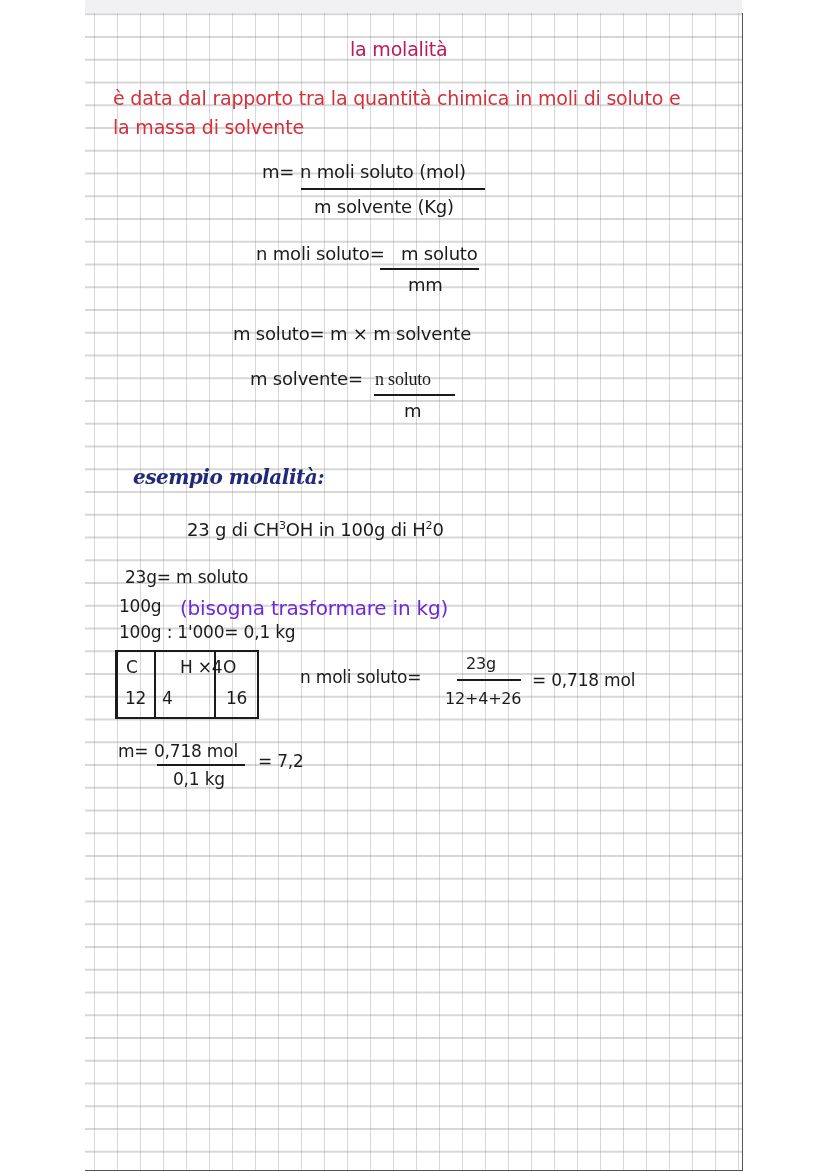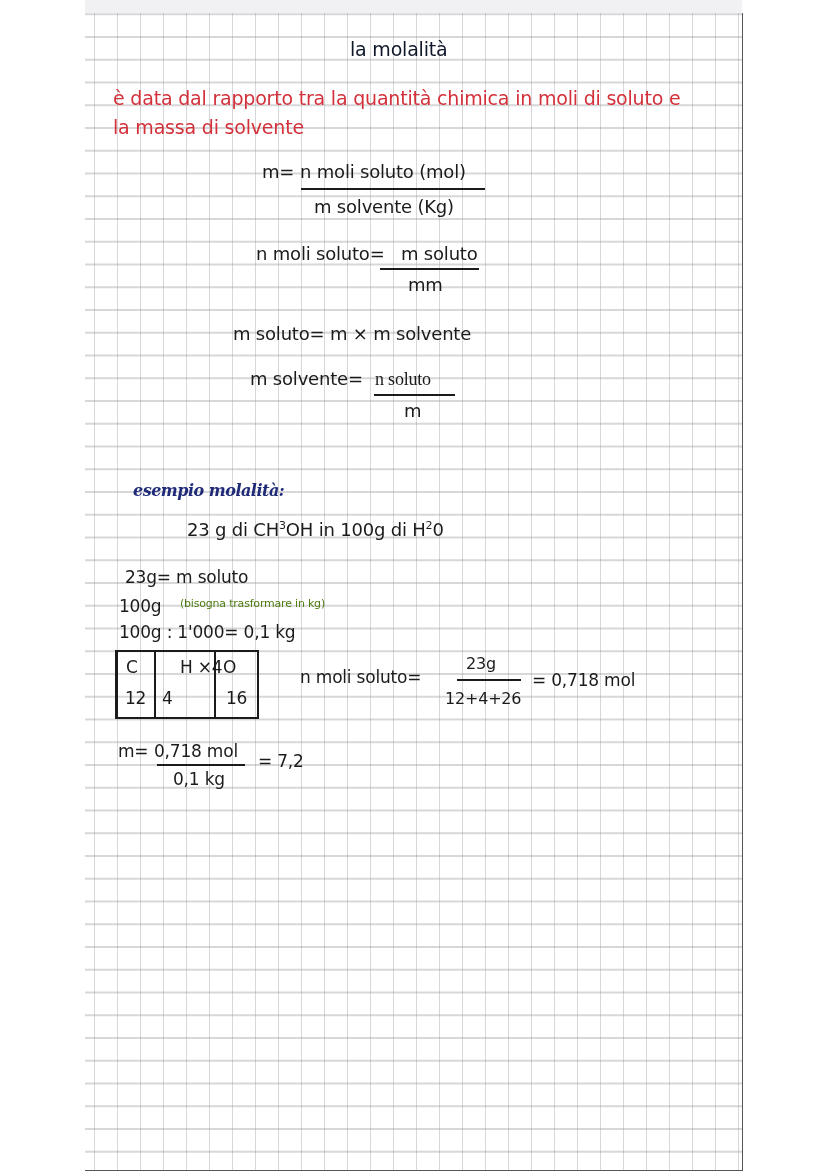--- a/index.html
+++ b/index.html
@@ -19,26 +19,26 @@
     background-image:
       linear-gradient(to right, rgba(150,150,155,0.38) 1.5px, transparent 1.5px),
       linear-gradient(to bottom, rgba(150,150,155,0.38) 1.5px, transparent 1.5px);
     background-size: 23px 22.75px;
     background-position: 9px 23px;
     border-right: 1.5px solid #555;
     border-bottom: 1.5px solid #555;
   }
   .t { position: absolute; white-space: nowrap; line-height: 1; }
   .hand { font-family: "DejaVu Sans", sans-serif; letter-spacing: -0.2px; }
-  .title { font-size: 19px; color: #0f172a; }
+  .title { font-size: 19px; color: #be185d; }
   .red { color: #d3303a; font-size: 19px; }
-  .red-soft { color: #4d7c0f; font-size: 11px; }
+  .red-soft { color: #6d28d9; font-size: 20px; }
   .blue {
     color: #1f2a78; font-family: "DejaVu Serif", serif; font-weight: bold;
-    font-style: italic; font-size: 16px; letter-spacing: -0.5px; margin-top: 16px;
+    font-style: italic; font-size: 20px; letter-spacing: -0.5px;
   }
   .f18 { font-size: 18px; }
   .f17 { font-size: 17px; }
   .f16 { font-size: 16px; }
   .bar { position: absolute; height: 2px; background: #1b1b1b; }
   .tbl {
     position: absolute; left: 115px; top: 650px; width: 139px; height: 69px;
     border-left: 3px solid #1b1b1b; border-right: 2px solid #1b1b1b;
   }
   .tbl .hl { position: absolute; left: 0; right: 0; height: 2px; background: #1b1b1b; }

